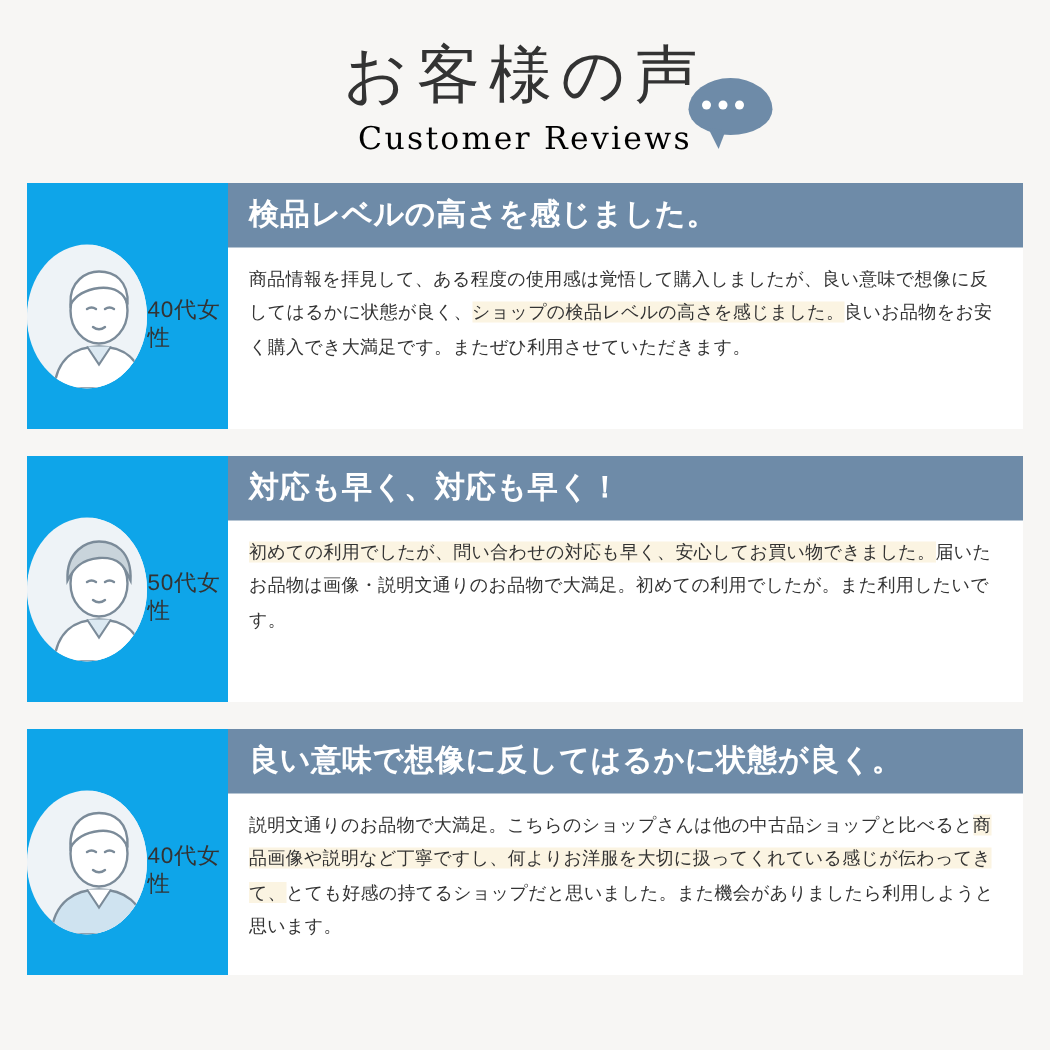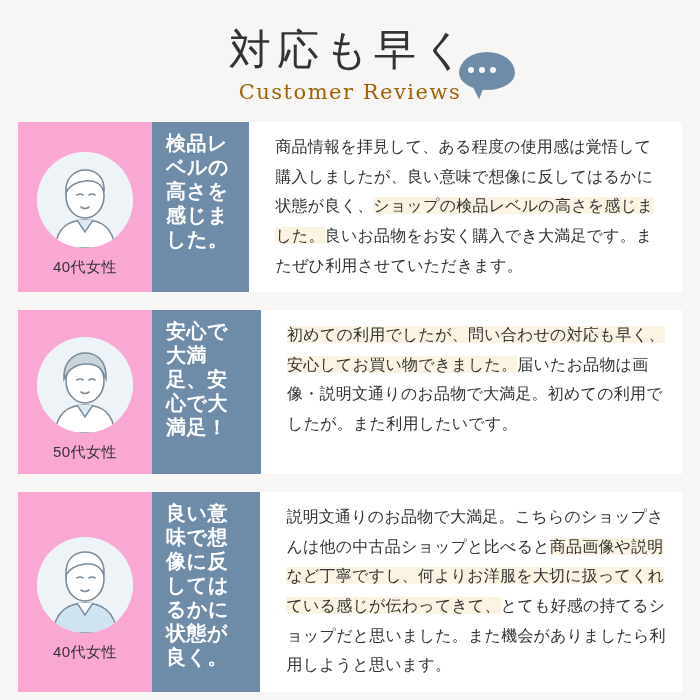--- a/index.html
+++ b/index.html
@@ -32,21 +32,21 @@
     font-size: 42px;
     letter-spacing: 6px;
     color: #333333;
     line-height: 1.15;
     font-weight: 400;
   }
   .title-en {
     font-family: "DejaVu Serif", "Liberation Serif", serif;
     font-size: 21px;
     letter-spacing: 1.5px;
-    color: #a16207;
+    color: #000000;
     margin-top: 6px;
     font-weight: 400;
   }
   .bubble {
     position: absolute;
     right: 185px;
     top: 52px;
     width: 56px;
     height: 38px;
     background: #6e8ba8;
@@ -89,23 +89,23 @@
   }
   .card {
     display: flex;
     background: #ffffff;
     overflow: hidden;
     min-height: 164px;
   }
   .card-left {
     width: 134px;
     flex: 0 0 134px;
-    background: #f9a8d4;
-    display: flex;
-    flex-direction: column;
+    background: #0ea5e9;
+    display: flex;
+    flex-direction: row;
     align-items: center;
     justify-content: center;
     padding-top: 14px;
     box-sizing: border-box;
   }
   .avatar {
     width: 96px;
     height: 96px;
     border-radius: 50%;
     background: #eef3f7;
@@ -115,53 +115,52 @@
   .avatar svg { display: block; }
   .age-label {
     margin-top: 10px;
     font-size: 15px;
     color: #333333;
     letter-spacing: 0.5px;
   }
   .card-right {
     flex: 1 1 auto;
     display: flex;
-    flex-direction: row;
-    gap: 12px;
+    flex-direction: column;
   }
   .card-title {
     background: #6e8ba8;
     color: #ffffff;
     font-size: 20px;
     font-weight: bold;
     letter-spacing: 0.5px;
     padding: 9px 14px 10px 14px;
     line-height: 1.2;
   }
   .card-body {
-    font-size: 16px;
+    font-size: 12px;
     line-height: 1.85;
     color: #333333;
     padding: 10px 16px 12px 14px;
     letter-spacing: 0.2px;
   }
   .hl {
     background: #fbf4e2;
   }
 
   
   .footer-space { height: 6px; }
 </style>
 </head>
 <body>
 
 <div class="page">
 
   <div class="header">
-    <div class="title-ja">対応も早く</div>
+    <div class="title-ja">お客様の声</div>
     <div class="title-en">Customer Reviews</div>
     <div class="bubble">
       <span class="dots">
           <i></i>
           <i></i>
           <i></i>
         </span>
     </div>
   </div>
 
@@ -201,21 +200,21 @@
             <ellipse cx="48" cy="44" rx="19" ry="22" fill="#ffffff" stroke="#7b8b99" stroke-width="1.6"></ellipse>
             <path d="M27 42 C26 22 40 16 48 16 C58 16 70 22 69 42 C66 36 64 26 48 27 C36 28 31 34 27 42 Z" fill="#c9d4db" stroke="#7b8b99" stroke-width="1.6"></path>
             <path d="M40 43 q3 -2 6 0" stroke="#7b8b99" stroke-width="1.6" fill="none" stroke-linecap="round"></path>
             <path d="M52 43 q3 -2 6 0" stroke="#7b8b99" stroke-width="1.6" fill="none" stroke-linecap="round"></path>
             <path d="M44 55 q4 3 8 0" stroke="#7b8b99" stroke-width="1.6" fill="none" stroke-linecap="round"></path>
           </svg>
         </div>
         <div class="age-label">50代女性</div>
       </div>
       <div class="card-right">
-        <div class="card-title">安心で大満足、安心で大満足！</div>
+        <div class="card-title">対応も早く、対応も早く！</div>
         <div class="card-body">
           <span class="hl">初めての利用でしたが、問い合わせの対応も早く、安心してお買い物できました。</span><span>届いたお品物は画像・説明文通りのお品物で大満足。初めての利用でしたが。また利用したいです。</span>
         </div>
       </div>
     </div>
 
     <div class="card">
       <div class="card-left">
         <div class="avatar">
           <svg width="96" height="96" viewBox="0 0 96 96">

